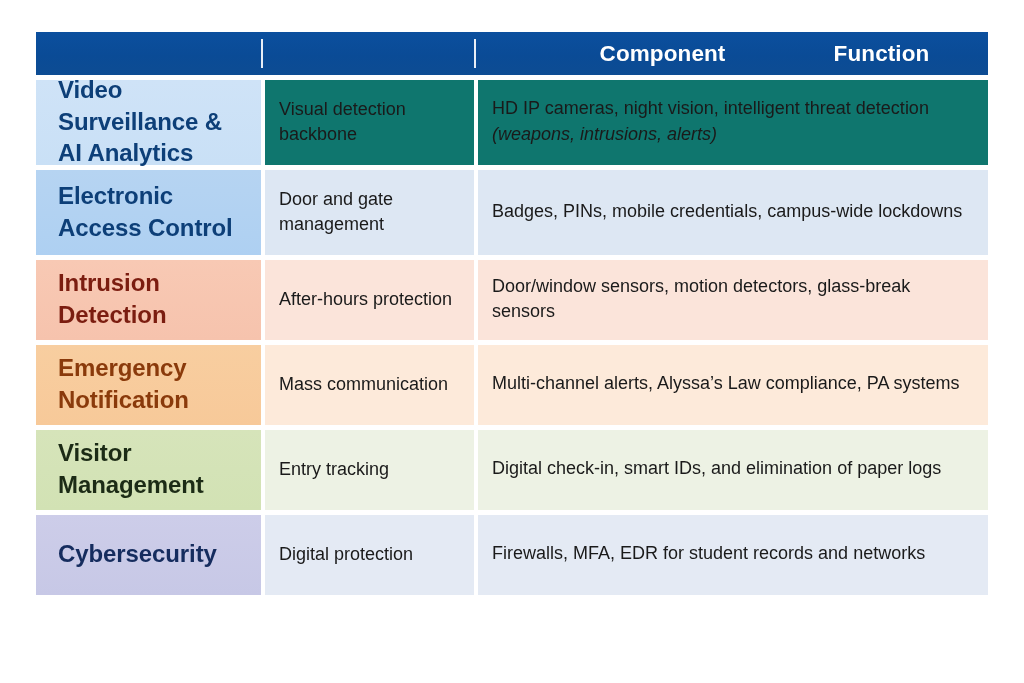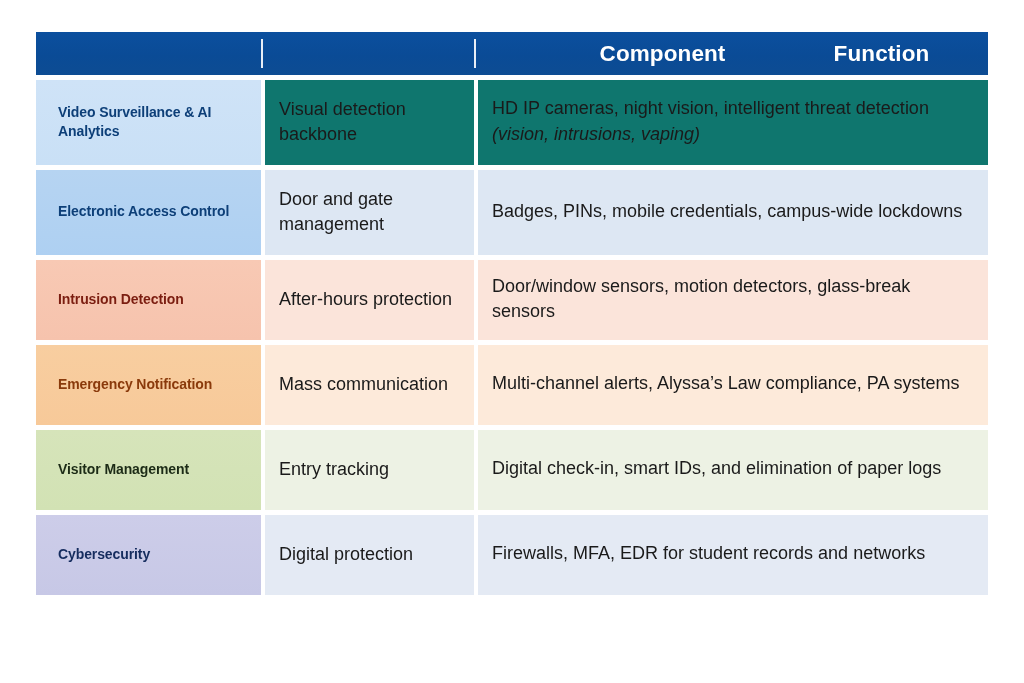--- a/index.html
+++ b/index.html
@@ -76,21 +76,21 @@
   .cell {
     box-sizing: border-box;
     display: flex;
     align-items: center;
     padding: 10px 16px 12px 22px;
   }
   .cell.c1 {
     width: 225px;
     flex: 0 0 225px;
     font-weight: bold;
-    font-size: 14px;
+    font-size: 24px;
     line-height: 1.33;
     letter-spacing: -.1px;
   }
   .cell.c2 {
     width: 209px;
     flex: 0 0 209px;
     margin-left: 4px;
     font-size: 18px;
     line-height: 1.35;
     color: #1a1a1a;
@@ -150,21 +150,21 @@
       <div class="divider d1"></div>
       <div class="divider d2"></div>
     </div>
 
     <div class="tbody">
 
       <div class="row row1 r-tall">
         <div class="cell c1">Video Surveillance &amp; AI Analytics</div>
         <div class="cell c2">Visual detection backbone</div>
         <div class="cell c3">
-            <span><span>HD IP cameras, night vision, intelligent threat detection</span> <em>(vision, intrusions, vaping)</em></span>
+            <span><span>HD IP cameras, night vision, intelligent threat detection</span> <em>(weapons, intrusions, alerts)</em></span>
           </div>
       </div>
 
       <div class="row row2 r-tall">
         <div class="cell c1">Electronic Access Control</div>
         <div class="cell c2">Door and gate management</div>
         <div class="cell c3">Badges, PINs, mobile credentials, campus-wide lockdowns</div>
       </div>
 
       <div class="row row3 r-short">

